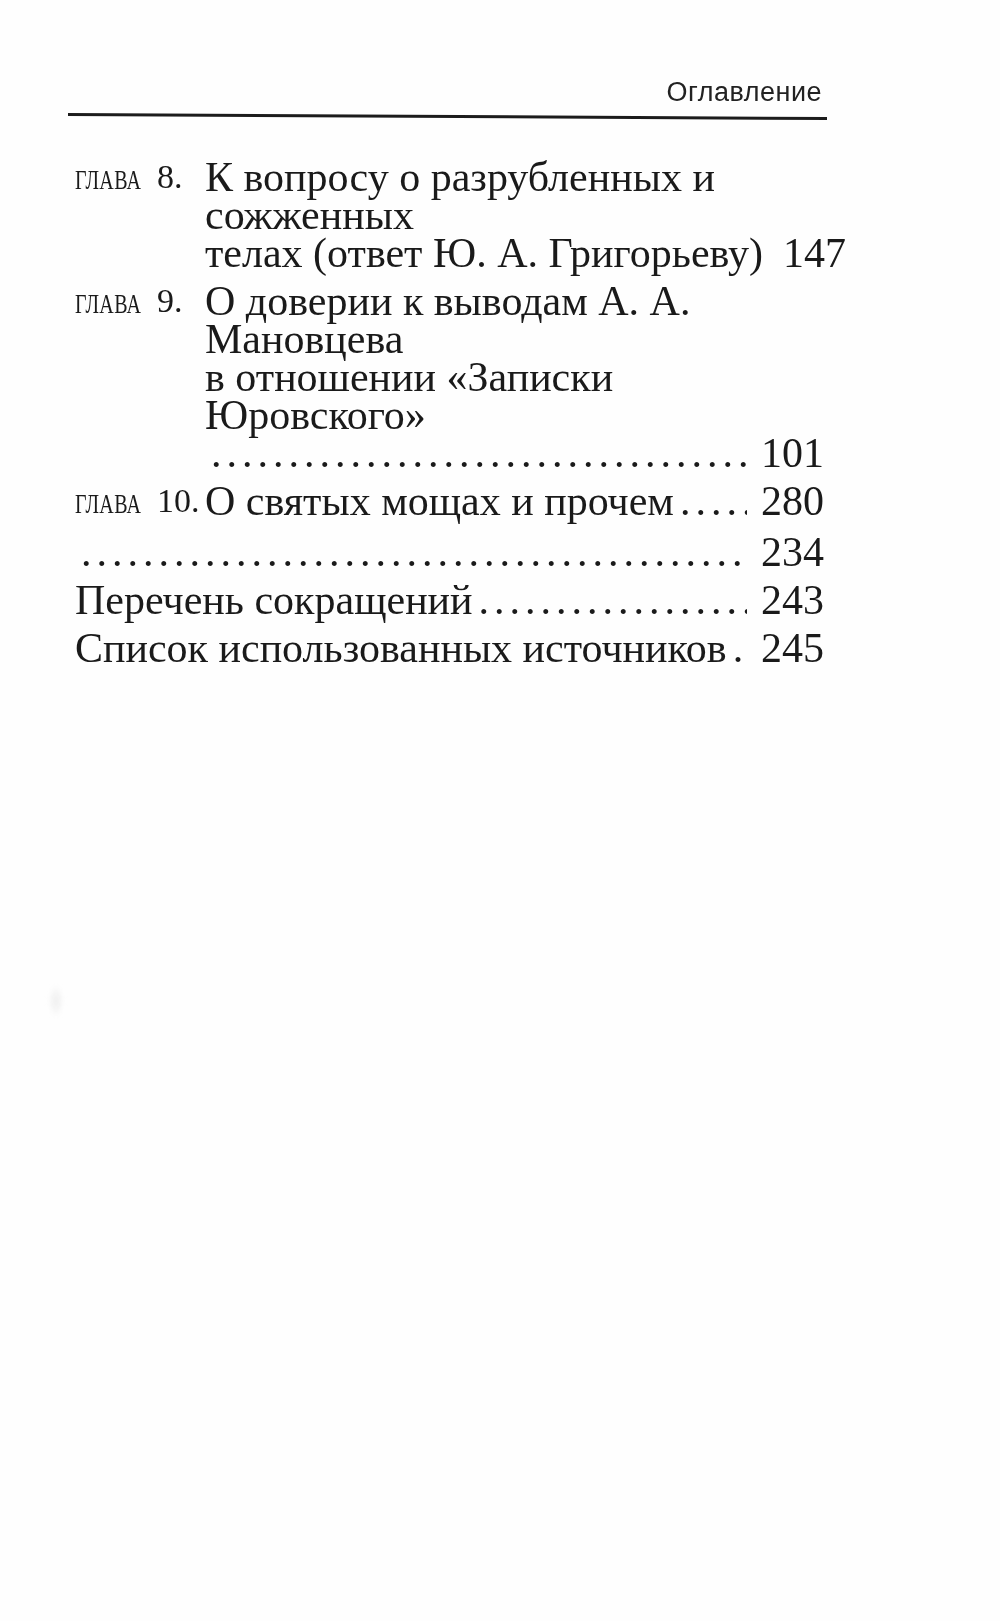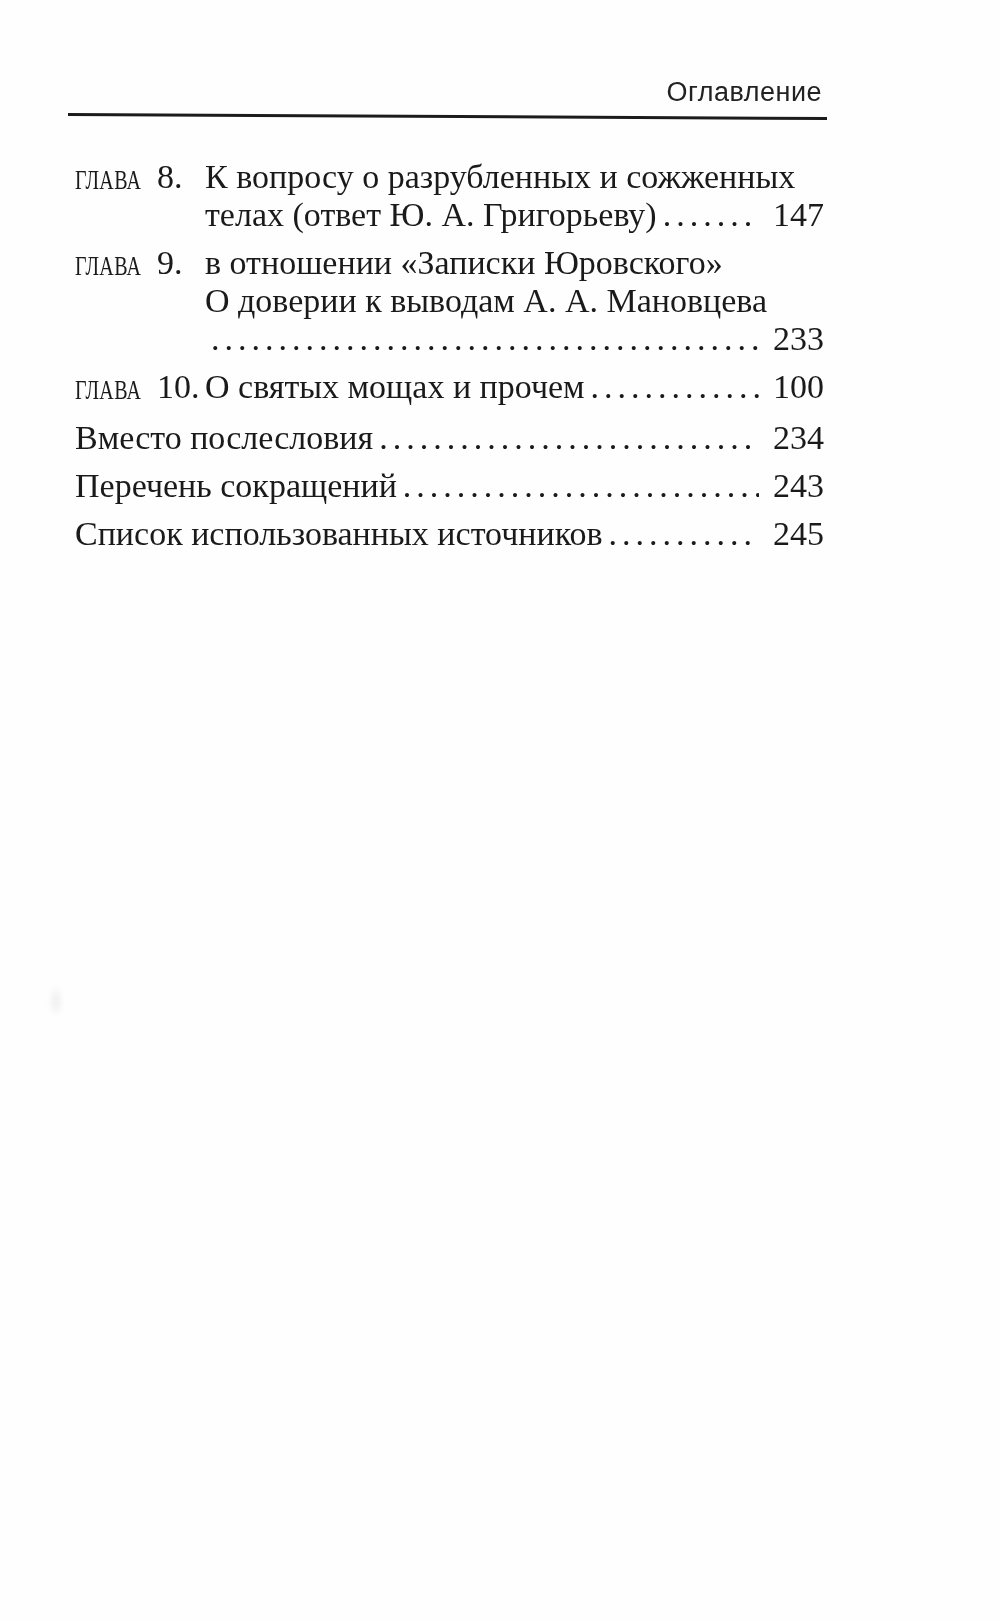--- a/index.html
+++ b/index.html
@@ -61,21 +61,21 @@
     transform-origin: left top;
   }
   .col-num {
     font-size: 34px;
     line-height: 38px;
   }
   .col-title {
     min-width: 0;
   }
   .tline {
-    font-size: 34px;
+    font-size: 42px;
     line-height: 38px;
   }
   .tline.last {
     display: flex;
     align-items: center;
   }
   .ttext {
     white-space: nowrap;
   }
   .leader {
@@ -124,44 +124,43 @@
           <span class="leader">....................................................................................................</span>
           <span class="pagenum">147</span>
         </div>
       </div>
     </div>
 
     <div class="entry chapter">
       <span class="col-label">ГЛАВА</span>
       <span class="col-num">9.</span>
       <div class="col-title">
+        <div class="tline">О доверии к выводам А. А. Мановцева</div>
         <div class="tline">в отношении «Записки Юровского»</div>
-        <div class="tline">О доверии к выводам А. А. Мановцева</div>
         <div class="tline last">
           <span class="leader">....................................................................................................</span>
-          <span class="pagenum">233</span>
+          <span class="pagenum">101</span>
         </div>
       </div>
     </div>
 
     <div class="entry chapter">
       <span class="col-label">ГЛАВА</span>
       <span class="col-num">10.</span>
       <div class="col-title">
         <div class="tline last">
           <span class="ttext">О святых мощах и прочем</span>
           <span class="leader">....................................................................................................</span>
-          <span class="pagenum">100</span>
+          <span class="pagenum">280</span>
         </div>
       </div>
     </div>
 
     <div class="entry plain">
       <div class="tline last">
-        <span class="ttext">Вместо послесловия</span>
         <span class="leader">....................................................................................................</span>
         <span class="pagenum">234</span>
       </div>
     </div>
 
     <div class="entry plain">
       <div class="tline last">
         <span class="ttext">Перечень сокращений</span>
         <span class="leader">....................................................................................................</span>
         <span class="pagenum">243</span>

